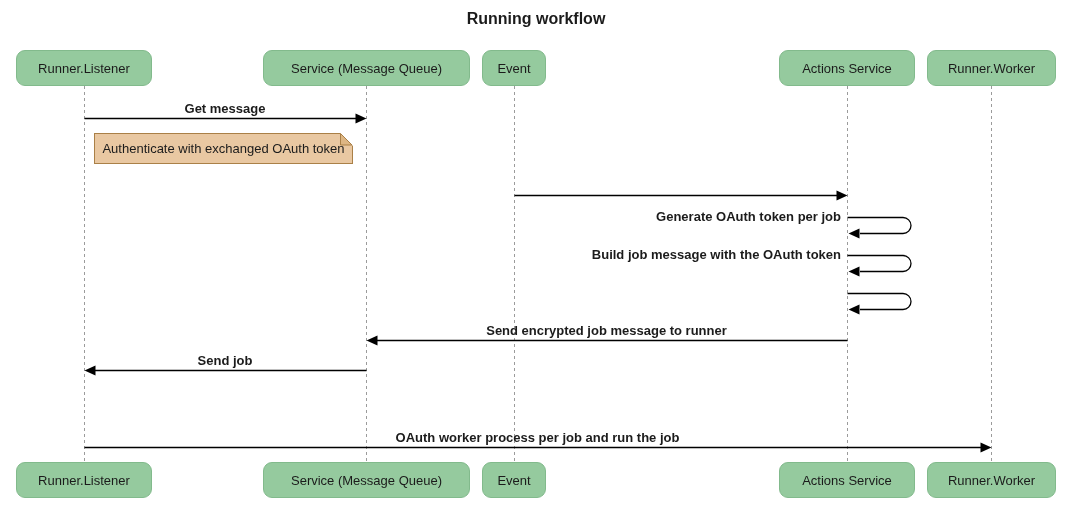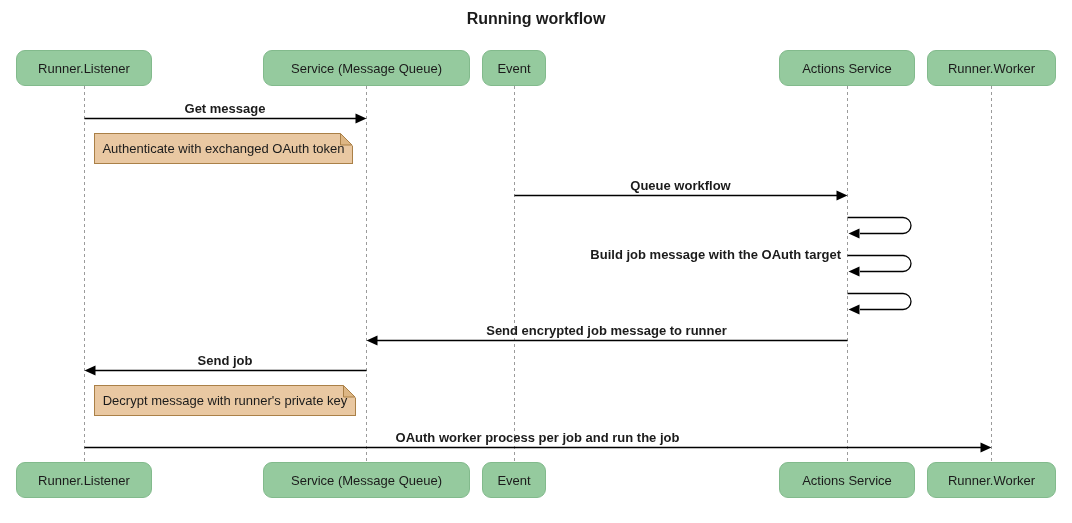--- a/index.html
+++ b/index.html
@@ -119,34 +119,27 @@
       <span>Event</span>
     </div>
   <div class="participant" style="left:779px;top:462px;width:136px;">
       <span>Actions Service</span>
     </div>
   <div class="participant" style="left:927px;top:462px;width:129px;">
       <span>Runner.Worker</span>
     </div>
 
   <div class="msg-label" style="left:84px;top:101px;width:282px;">Get message</div>
-  <div class="msg-label" style="left:514px;top:178px;width:333px;">Queue workflow</div>
-  <div class="msg-label right" style="left:366px;top:247px;width:475px;">Build job message with the OAuth target</div>
+  <div class="msg-label right" style="left:366px;top:209px;width:475px;">Generate OAuth token per job</div>
+  <div class="msg-label right" style="left:366px;top:247px;width:475px;">Build job message with the OAuth token</div>
   <div class="msg-label" style="left:366px;top:323px;width:481px;">Send encrypted job message to runner</div>
   <div class="msg-label" style="left:84px;top:353px;width:282px;">Send job</div>
   <div class="msg-label" style="left:84px;top:430px;width:907px;">OAuth worker process per job and run the job</div>
 
   <div class="note" style="left:94px;top:133px;width:259px;">
     <span>Authenticate with exchanged OAuth token</span>
     <svg class="fold" width="13" height="13">
       <path d="M0 0 L13 0 L13 13 Z" fill="#ffffff"></path>
       <path d="M0.5 0.5 L0.5 12 L12 12 Z" fill="var(--note-fold)" stroke="var(--note-border)" stroke-width="1"></path>
     </svg>
   </div>
-  <div class="note" style="left:94px;top:385px;width:262px;">
-    <span>Decrypt message with runner's private key</span>
-    <svg class="fold" width="13" height="13">
-      <path d="M0 0 L13 0 L13 13 Z" fill="#ffffff"></path>
-      <path d="M0.5 0.5 L0.5 12 L12 12 Z" fill="var(--note-fold)" stroke="var(--note-border)" stroke-width="1"></path>
-    </svg>
-  </div>
 
 </div>
 
 </body></html>

